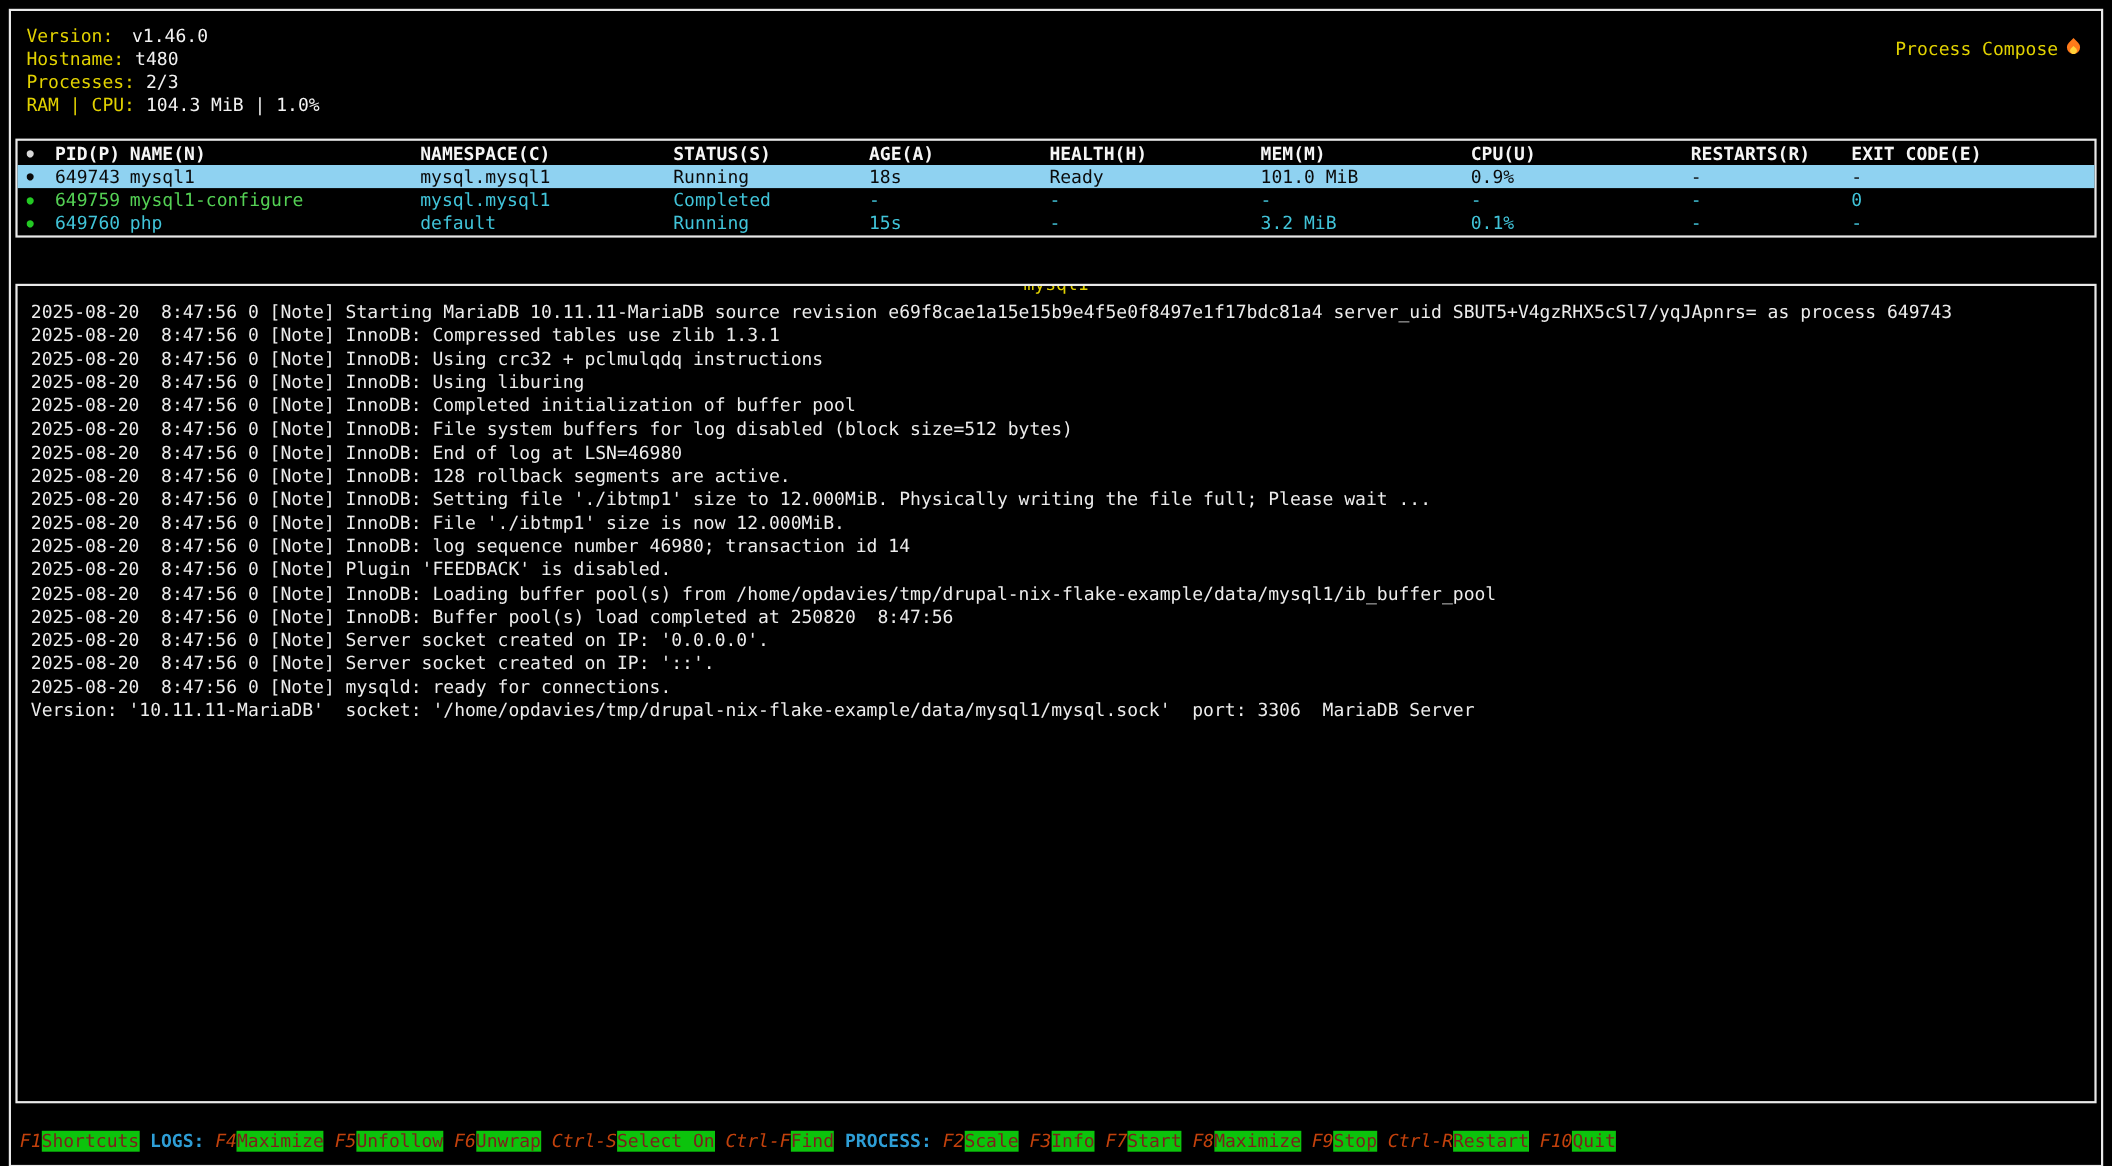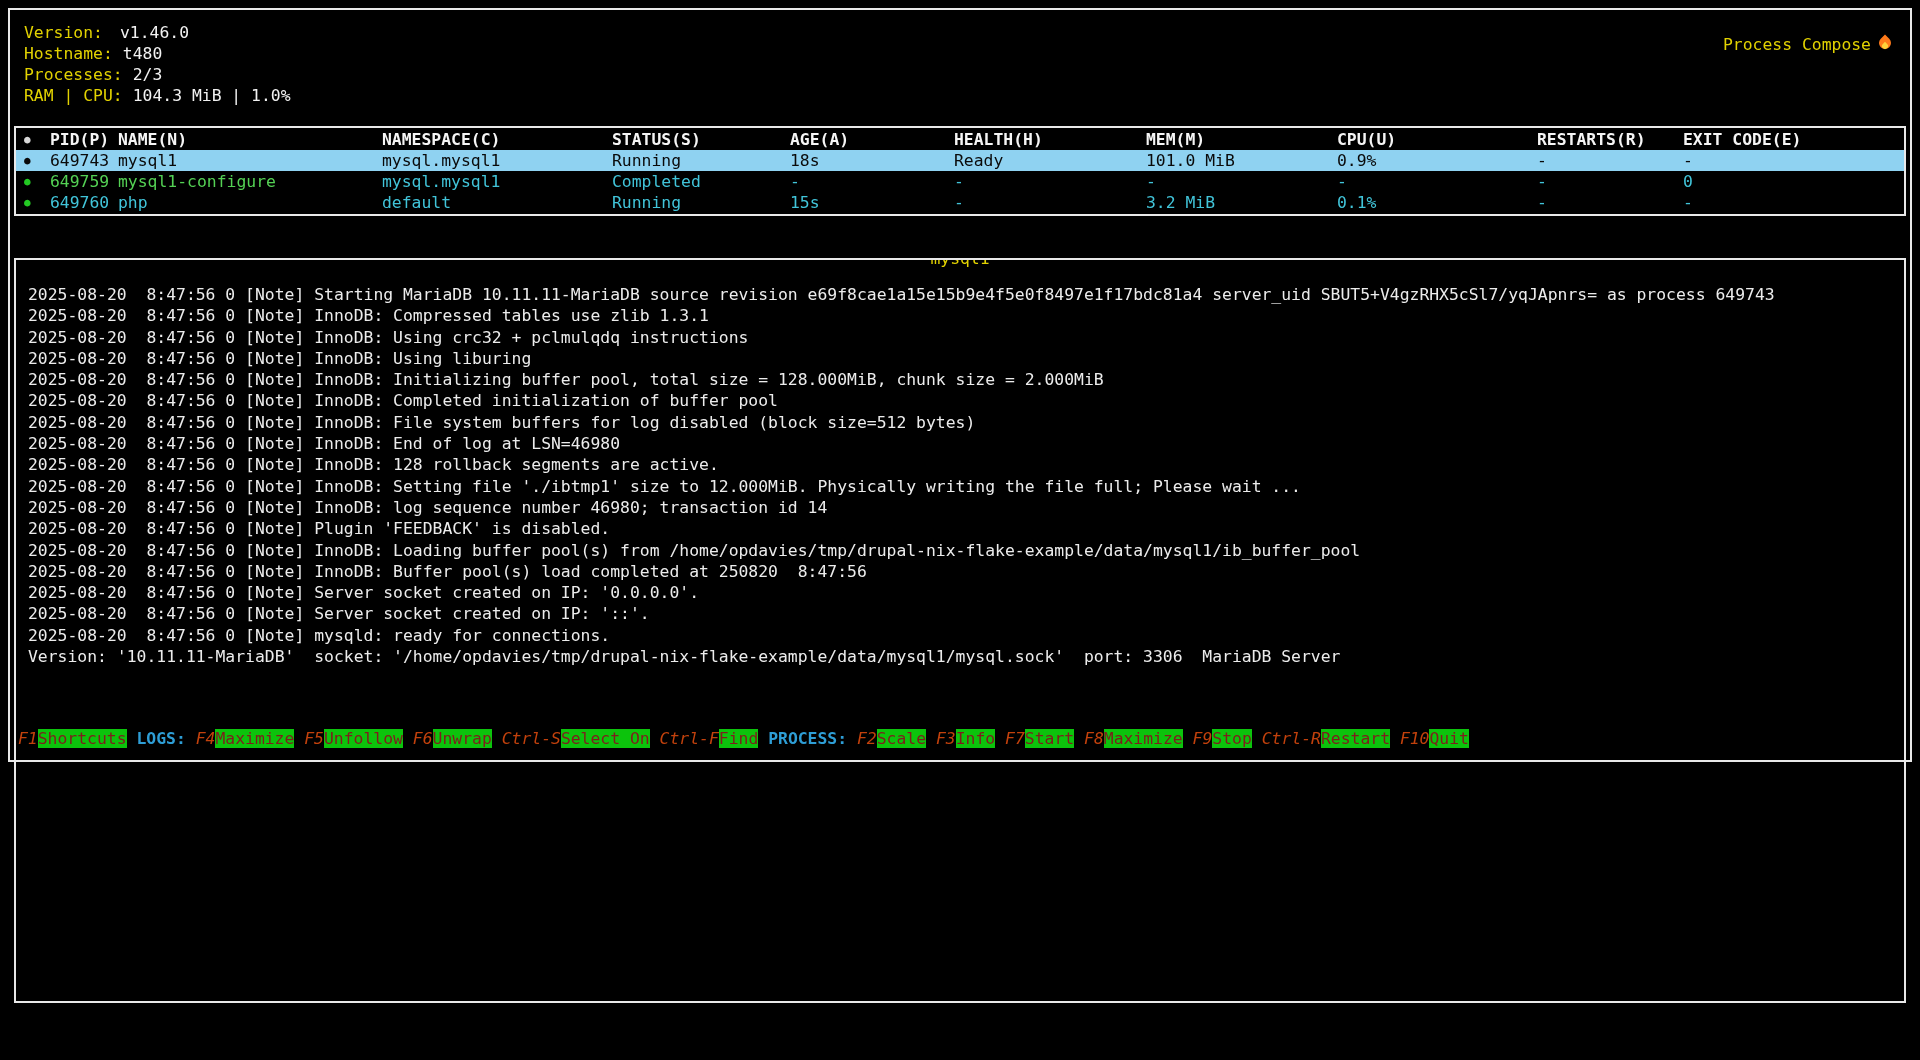--- a/index.html
+++ b/index.html
@@ -1,19 +1,19 @@
 <!DOCTYPE html>
 <html style="--yellow: #e2d200; --cyan: #41c4d9; --green: #54d154; --bullet-green: #23c923; --selected-bg: #8fd2f1; --selected-fg: #0a0a0a; --key-bg: #0cc30c; --section-blue: #2e9ed6; --border: #e9e9e9; --fg: #e8e8e8;"><head>
 <meta charset="utf-8">
 <style>
   * { margin:0; padding:0; box-sizing:border-box; }
   html,body { width:1920px; height:1060px; background:#000; overflow:hidden; }
   body { font-family:"DejaVu Sans Mono", monospace; font-size:16.4px; color:var(--fg,#e8e8e8); }
 
-  .terminal { position:absolute; left:8px; top:8px; width:1904px; height:754px;
+  .terminal { position:absolute; left:8px; top:8px; width:1904px; height:1053px;
               border:2px solid var(--border,#e9e9e9); background:#000; }
 
   
   .header { position:relative; padding:12px 14px 0 14px; }
   .hline { display:grid; grid-template-columns: minmax(86px,max-content) max-content;
            column-gap:10px; height:21px; line-height:21px; white-space:pre; }
   .hlabel { color:var(--yellow,#e2d200); }
   .hvalue { color:#f2f2f2; }
   .app-title { position:absolute; top:24px; right:18px; color:var(--yellow,#e2d200);
                height:21px; line-height:21px;text-align:right; }
@@ -35,21 +35,21 @@
   .trow.selected { background:var(--selected-bg,#8fd2f1); }
   .trow.selected .cell { color:var(--selected-fg,#0a0a0a); }
   .thead .cell { color:#f5f5f5; font-weight:bold; }
   .thead .bullet { color:#d8d8d8; }
 
   
   .log-box { position:relative; margin:42px 4px 0 4px; height:745px;
              border:2px solid var(--border,#e9e9e9); overflow:hidden; }
   .log-title { position:absolute; top:-12px; left:50%; transform:translateX(-50%);
                background:#000; color:var(--yellow,#e2d200); padding:0 2px; line-height:22px; }
-  .log-lines { padding:24px 12px 0 12px; }
+  .log-lines { padding:13px 12px 0 12px; }
   .log-line { height:21.3px; line-height:21.3px; white-space:pre; color:#ececec; }
 
   
   .status-bar { position:absolute; left:8px; right:8px; bottom:10px; height:22px;
                 line-height:22px; white-space:pre; overflow:hidden; }
   .sb-key { color:#c2410c;font-style:italic; }
   .sb-action { background:var(--key-bg,#0cc30c); color:#7f1d1d; }
   .sb-section { color:var(--section-blue,#2e9ed6); font-weight:bold; }
 </style>
 </head>
@@ -136,26 +136,26 @@
       </div>
   </div>
 
   <div class="log-box">
     <span class="log-title">mysql1</span>
     <div class="log-lines" id="log-lines">
         <div class="log-line">2025-08-20  8:47:56 0 [Note] Starting MariaDB 10.11.11-MariaDB source revision e69f8cae1a15e15b9e4f5e0f8497e1f17bdc81a4 server_uid SBUT5+V4gzRHX5cSl7/yqJApnrs= as process 649743</div>
         <div class="log-line">2025-08-20  8:47:56 0 [Note] InnoDB: Compressed tables use zlib 1.3.1</div>
         <div class="log-line">2025-08-20  8:47:56 0 [Note] InnoDB: Using crc32 + pclmulqdq instructions</div>
         <div class="log-line">2025-08-20  8:47:56 0 [Note] InnoDB: Using liburing</div>
-        <div class="log-line">2025-08-20  8:47:56 0 [Note] InnoDB: Initializing buffer pool, total size = 128.000MiB, chunk size = 2.000MiB</div>
         <div class="log-line">2025-08-20  8:47:56 0 [Note] InnoDB: Completed initialization of buffer pool</div>
         <div class="log-line">2025-08-20  8:47:56 0 [Note] InnoDB: File system buffers for log disabled (block size=512 bytes)</div>
         <div class="log-line">2025-08-20  8:47:56 0 [Note] InnoDB: End of log at LSN=46980</div>
         <div class="log-line">2025-08-20  8:47:56 0 [Note] InnoDB: 128 rollback segments are active.</div>
         <div class="log-line">2025-08-20  8:47:56 0 [Note] InnoDB: Setting file './ibtmp1' size to 12.000MiB. Physically writing the file full; Please wait ...</div>
+        <div class="log-line">2025-08-20  8:47:56 0 [Note] InnoDB: File './ibtmp1' size is now 12.000MiB.</div>
         <div class="log-line">2025-08-20  8:47:56 0 [Note] InnoDB: log sequence number 46980; transaction id 14</div>
         <div class="log-line">2025-08-20  8:47:56 0 [Note] Plugin 'FEEDBACK' is disabled.</div>
         <div class="log-line">2025-08-20  8:47:56 0 [Note] InnoDB: Loading buffer pool(s) from /home/opdavies/tmp/drupal-nix-flake-example/data/mysql1/ib_buffer_pool</div>
         <div class="log-line">2025-08-20  8:47:56 0 [Note] InnoDB: Buffer pool(s) load completed at 250820  8:47:56</div>
         <div class="log-line">2025-08-20  8:47:56 0 [Note] Server socket created on IP: '0.0.0.0'.</div>
         <div class="log-line">2025-08-20  8:47:56 0 [Note] Server socket created on IP: '::'.</div>
         <div class="log-line">2025-08-20  8:47:56 0 [Note] mysqld: ready for connections.</div>
         <div class="log-line">Version: '10.11.11-MariaDB'  socket: '/home/opdavies/tmp/drupal-nix-flake-example/data/mysql1/mysql.sock'  port: 3306  MariaDB Server</div>
       </div>
   </div>

